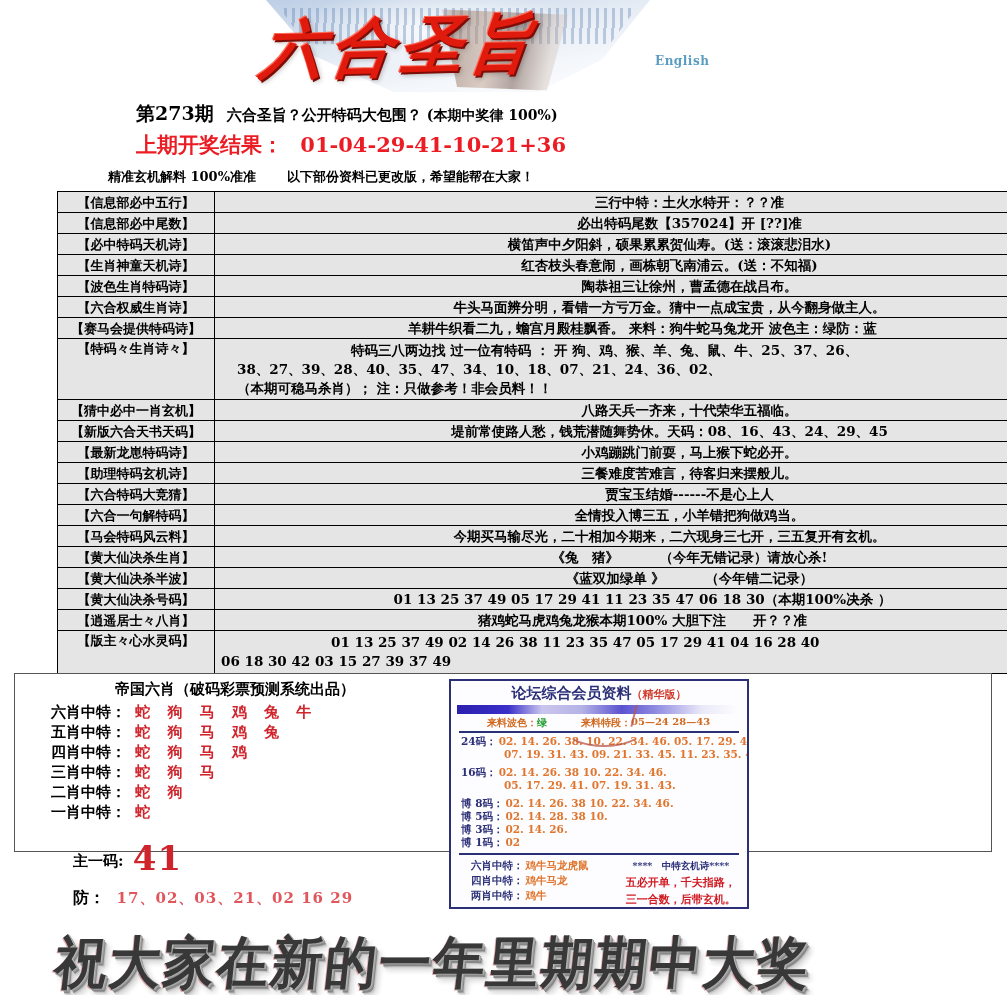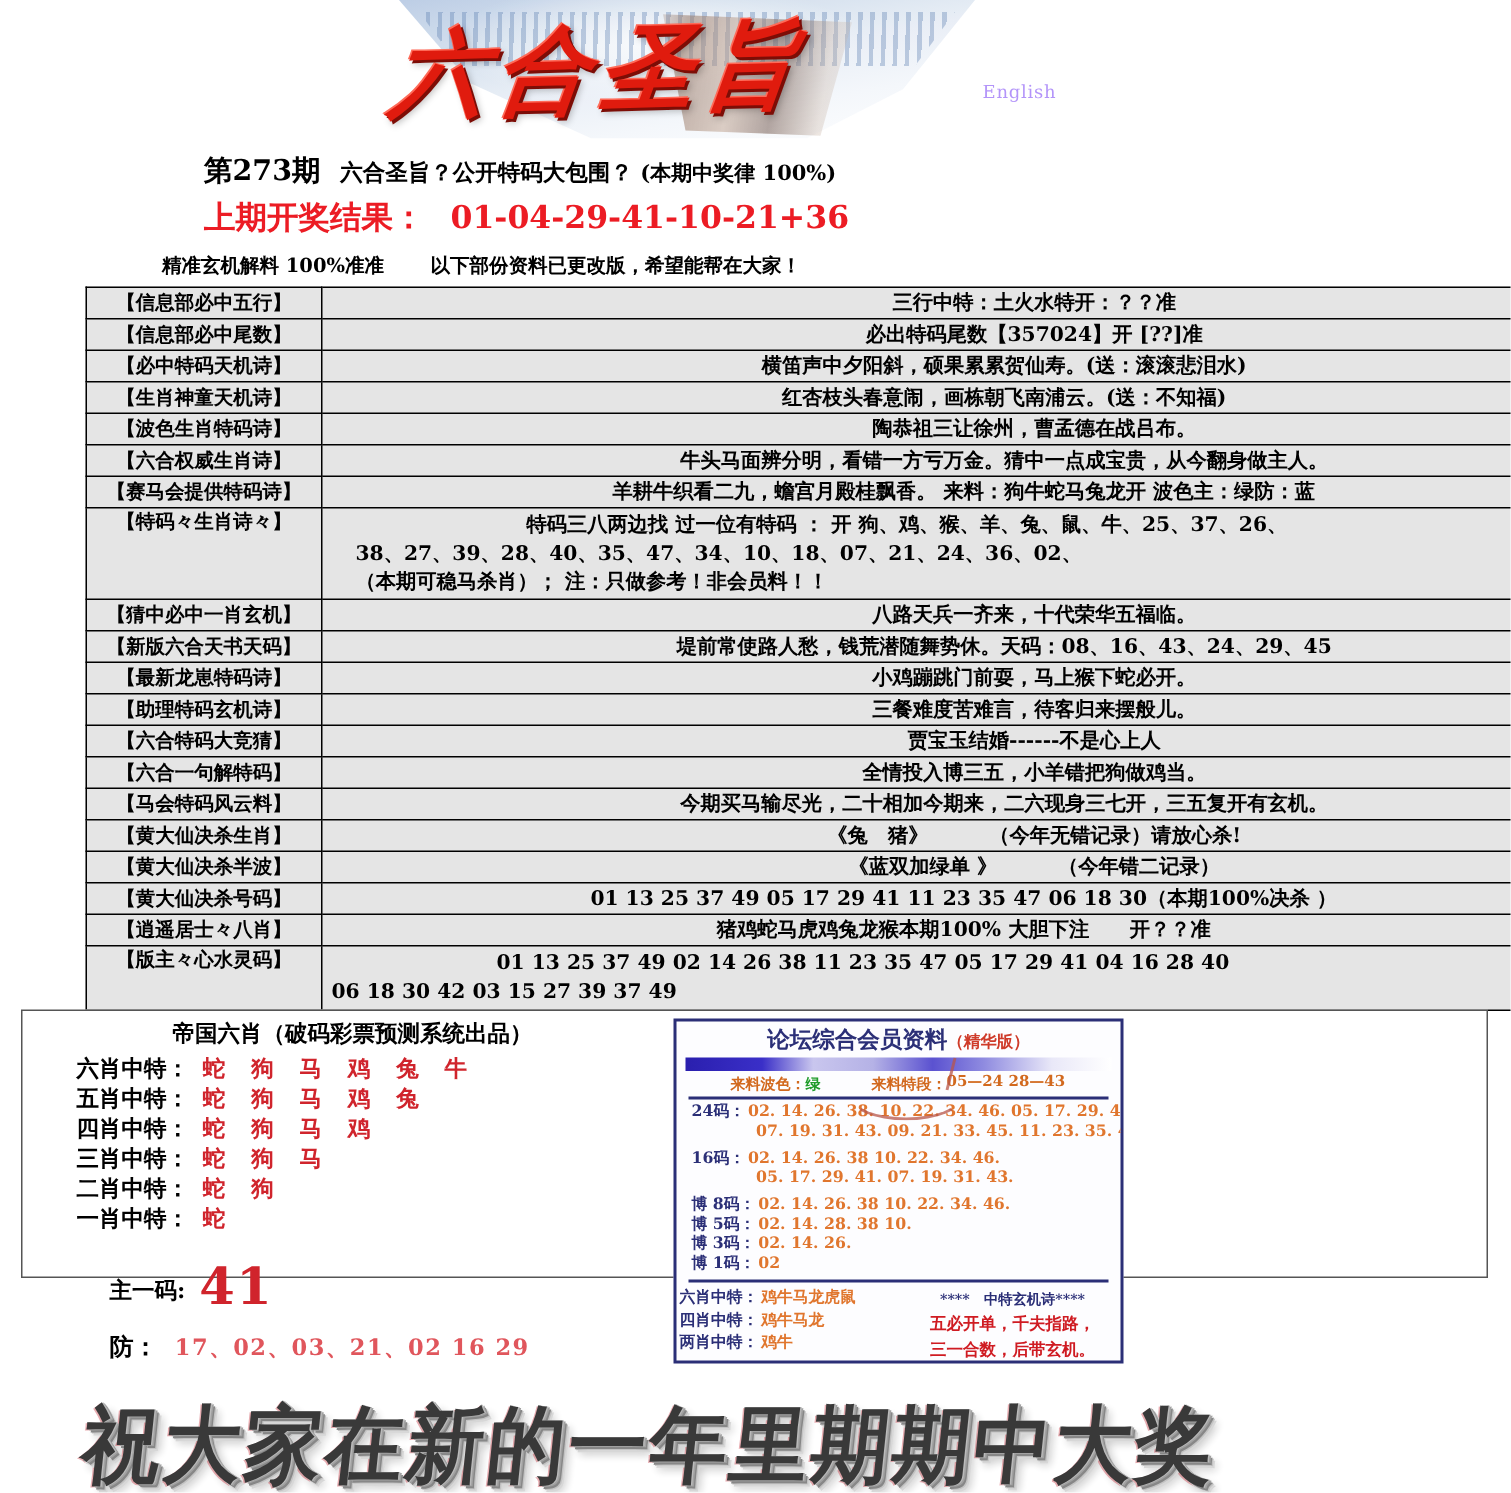--- a/index.html
+++ b/index.html
@@ -64,24 +64,25 @@
       -1px -1px 0 #ff6a58,
       3px 3px 5px rgba(0,0,0,.25);
     transform: skewX(-8deg) rotate(-1.5deg);
     white-space: nowrap;
     line-height: 1;
   }
   .english-link {
     position: absolute;
     left: 655px; top: 54px;
     font-size: 12px;
-    color: #8b5cf6;
+    color: #0369a1;
     font-family: "DejaVu Serif", "Liberation Serif", serif;
     letter-spacing: .5px;
     opacity: .65;
+    font-weight: bold;
   }
 
   
   .issue-line {
     position: absolute;
     left: 136px; top: 101px;
     white-space: nowrap;
     font-family: "DejaVu Serif", "Liberation Serif", serif;
     color: #000;
   }
@@ -261,21 +262,21 @@
     padding-left: 10px;
   }
   .mp-line .k { color: #2b2f77; margin-right: 2px; }
   .mp-line.cont { padding-left: 53px; }
   .mp-gap { height: 5px; }
   .mp-rule2 {
     margin: 4px 8px 3px 8px;
     border-bottom: 2px solid #2b2f77;
   }
   .mp-bottom { display: flex; }
-  .mp-bl { width: 152px; padding-left: 2px; }
+  .mp-bl { width: 152px; padding-left: 20px; }
   .mp-br { width: 140px; text-align: center; }
   .mp-zrow {
     font-size: 10.5px; font-weight: bold; color: #2b2f77;
     white-space: nowrap; line-height: 15px;
   }
   .mp-zrow .zv { color: #e0762e; margin-left: 2px; }
   .mp-stars {
     font-size: 9.5px; font-weight: bold; color: #2b2f77;
     white-space: nowrap; margin-top: 2px;
   }

